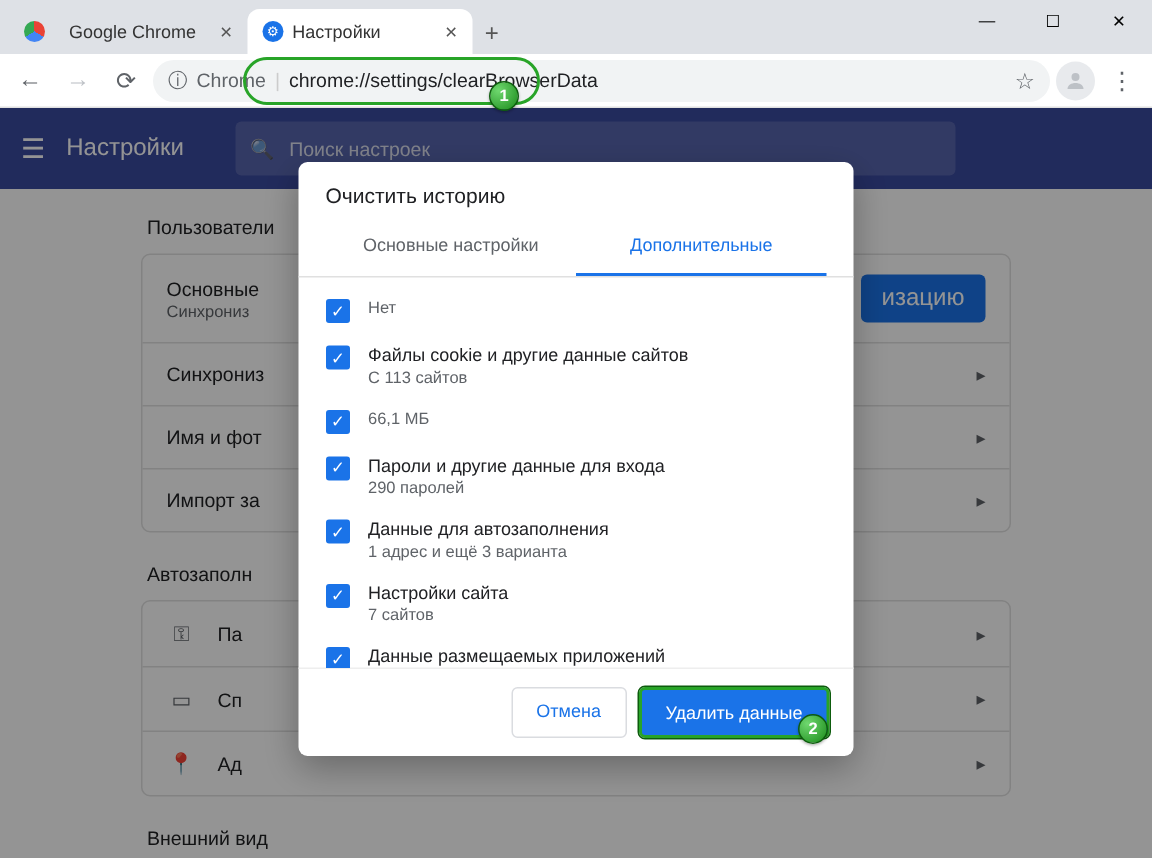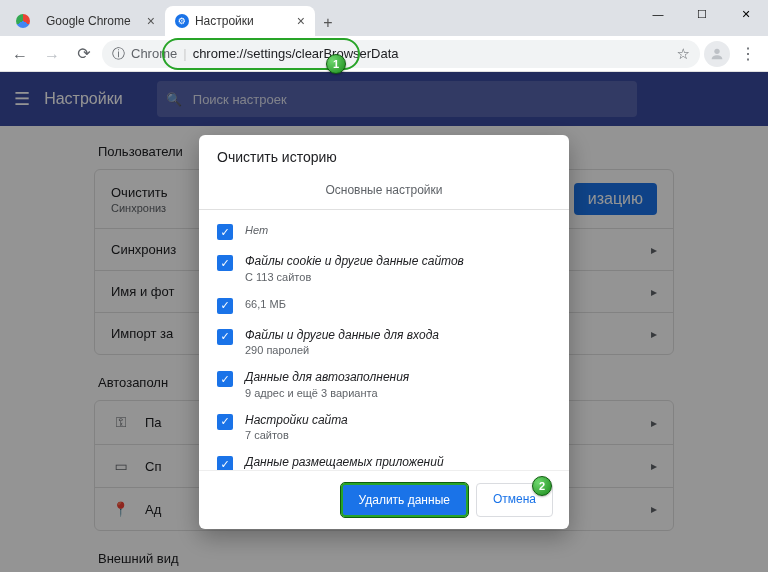--- a/index.html
+++ b/index.html
@@ -48,31 +48,31 @@
 .card-row:first-child { border-top: none; }
 .card-row .sub { font-size: 11px; color: #5f6368; margin-top: 2px; }
 .card-row .chev { margin-left: auto; color: #5f6368; font-size: 12px; }
 .card-row .icon-slot { width: 20px; text-align: center; color: #5f6368; font-size: 14px; }
 .sync-btn { margin-left: auto; background: #1a73e8; color: #fff; font-size: 16px; padding: 7px 14px; border-radius: 4px; }
 
 
 .dim { position: absolute; inset: 0; background: rgba(0,0,0,.42); z-index: 10; }
 
 
-.dialog { position: absolute; top: 135px; left: 50%; transform: translateX(-50%); width: 370px; background: #fff; border-radius: 6px; box-shadow: 0 8px 24px rgba(0,0,0,.3); z-index: 20; display: flex; flex-direction: column; }
+.dialog { position: absolute; top: 108px; left: 50%; transform: translateX(-50%); width: 370px; background: #fff; border-radius: 6px; box-shadow: 0 8px 24px rgba(0,0,0,.3); z-index: 20; display: flex; flex-direction: column; }
 .dialog-title-bar { padding: 14px 18px 6px; font-size: 14px; color: #202124; }
 .dialog-tabs { display: flex; border-bottom: 1px solid #e0e0e0; padding: 0 18px; }
 .dialog-tab { flex: 1; text-align: center; font-size: 12px; color: #5f6368; padding: 12px 0; cursor: pointer; }
 .dialog-tab.active { color: #1a73e8; border-bottom: 2px solid #1a73e8; }
 .dialog-body { padding: 6px 4px 6px 18px; max-height: 260px; overflow-y: auto; position: relative; }
 .dialog-body::-webkit-scrollbar { width: 10px; }
 .dialog-body::-webkit-scrollbar-thumb { background: #c0c0c0; border-radius: 4px; }
 .check-row { display: flex; align-items: flex-start; padding: 7px 10px 7px 0; gap: 12px; }
 .checkbox { width: 16px; height: 16px; background: #1a73e8; border-radius: 2px; display: flex; align-items: center; justify-content: center; color: #fff; font-size: 11px; flex-shrink: 0; margin-top: 1px; }
-.check-label { font-size: 12px; color: #202124; line-height: 1.3; font-style: italic; }
+.check-label { font-size: 12px; color: #202124; line-height: 1.3; }
 .check-sub { font-size: 11px; color: #5f6368; margin-top: 1px; }
 .dialog-footer { padding: 12px 16px; display: flex; justify-content: flex-end; gap: 8px; border-top: 1px solid #eee; }
 .btn { font-size: 12px; padding: 8px 16px; border-radius: 4px; cursor: pointer; }
 .btn-cancel { background: #fff; color: #1a73e8; border: 1px solid #dadce0; }
 .btn-primary { background: #1a73e8; color: #fff; border: 2px solid #28a428; outline: 1px solid #0d5c0d; font-weight: 500; }
 </style>
 </head>
 <body>
 
 <div class="window-controls">
@@ -124,21 +124,21 @@
       <span>🔍</span>
       <span>Поиск настроек</span>
     </div>
   </div>
   <div class="content">
     <div class="section">
       <div class="section-title">Пользователи</div>
       <div class="card">
         <div class="card-row">
           <div>
-              <div>Очистить</div>
+              <div>Основные</div>
               <div class="sub">Синхрониз</div>
             </div>
           <div class="sync-btn">изацию</div>
         </div>
         <div class="card-row">
             <span>Синхрониз</span>
             <span class="chev">▸</span>
           </div>
         <div class="card-row">
             <span>Имя и фот</span>
@@ -176,20 +176,21 @@
     </div>
   </div>
 
   <div class="dim"></div>
 </div>
 
 <div class="dialog">
   <div class="dialog-title-bar">Очистить историю</div>
   <div class="dialog-tabs">
     <div class="dialog-tab">Основные настройки</div>
+    <div class="dialog-tab active">Дополнительные</div>
   </div>
   <div class="dialog-body" id="dialog-body">
       <div class="check-row">
         <div class="checkbox">✓</div>
         <div>
           <div class="check-label" style="color: rgb(95, 99, 104); font-size: 11px;">Нет</div>
         </div>
       </div>
       <div class="check-row">
         <div class="checkbox">✓</div>
@@ -200,45 +201,45 @@
       </div>
       <div class="check-row">
         <div class="checkbox">✓</div>
         <div>
           <div class="check-sub">66,1 МБ</div>
         </div>
       </div>
       <div class="check-row">
         <div class="checkbox">✓</div>
         <div>
-          <div class="check-label">Файлы и другие данные для входа</div>
+          <div class="check-label">Пароли и другие данные для входа</div>
           <div class="check-sub">290 паролей</div>
         </div>
       </div>
       <div class="check-row">
         <div class="checkbox">✓</div>
         <div>
           <div class="check-label">Данные для автозаполнения</div>
-          <div class="check-sub">9 адрес и ещё 3 варианта</div>
+          <div class="check-sub">1 адрес и ещё 3 варианта</div>
         </div>
       </div>
       <div class="check-row">
         <div class="checkbox">✓</div>
         <div>
           <div class="check-label">Настройки сайта</div>
           <div class="check-sub">7 сайтов</div>
         </div>
       </div>
       <div class="check-row">
         <div class="checkbox">✓</div>
         <div>
           <div class="check-label">Данные размещаемых приложений</div>
         </div>
       </div>
     </div>
   <div class="dialog-footer">
+    <div class="btn btn-cancel">Отмена</div>
     <div class="btn btn-primary">Удалить данные</div>
-    <div class="btn btn-cancel">Отмена</div>
   </div>
 </div>
 
 <div class="badge-num badge-1">1</div>
 <div class="badge-num badge-2">2</div>
 
 </body></html>

